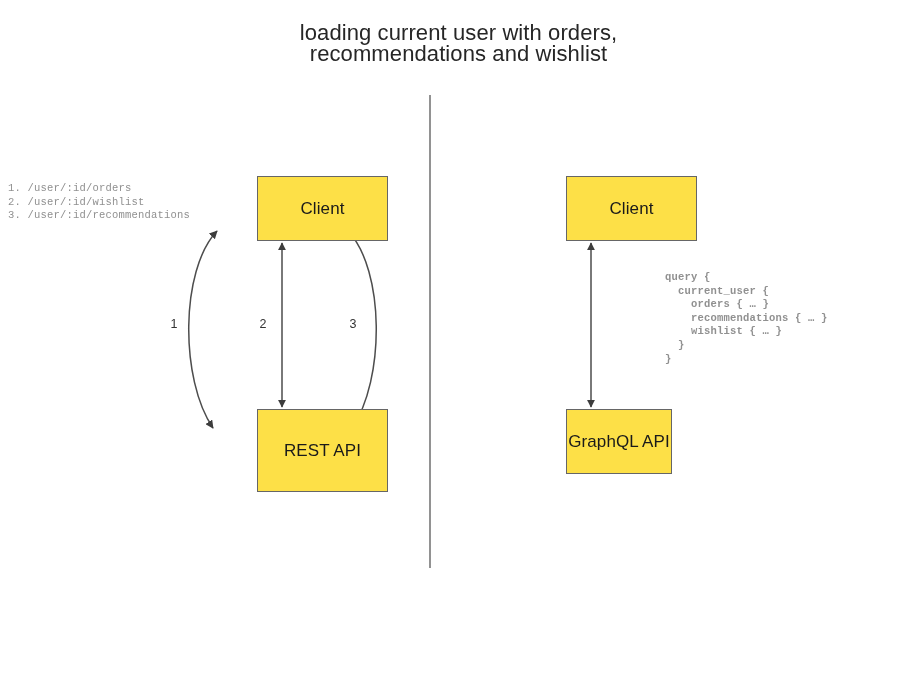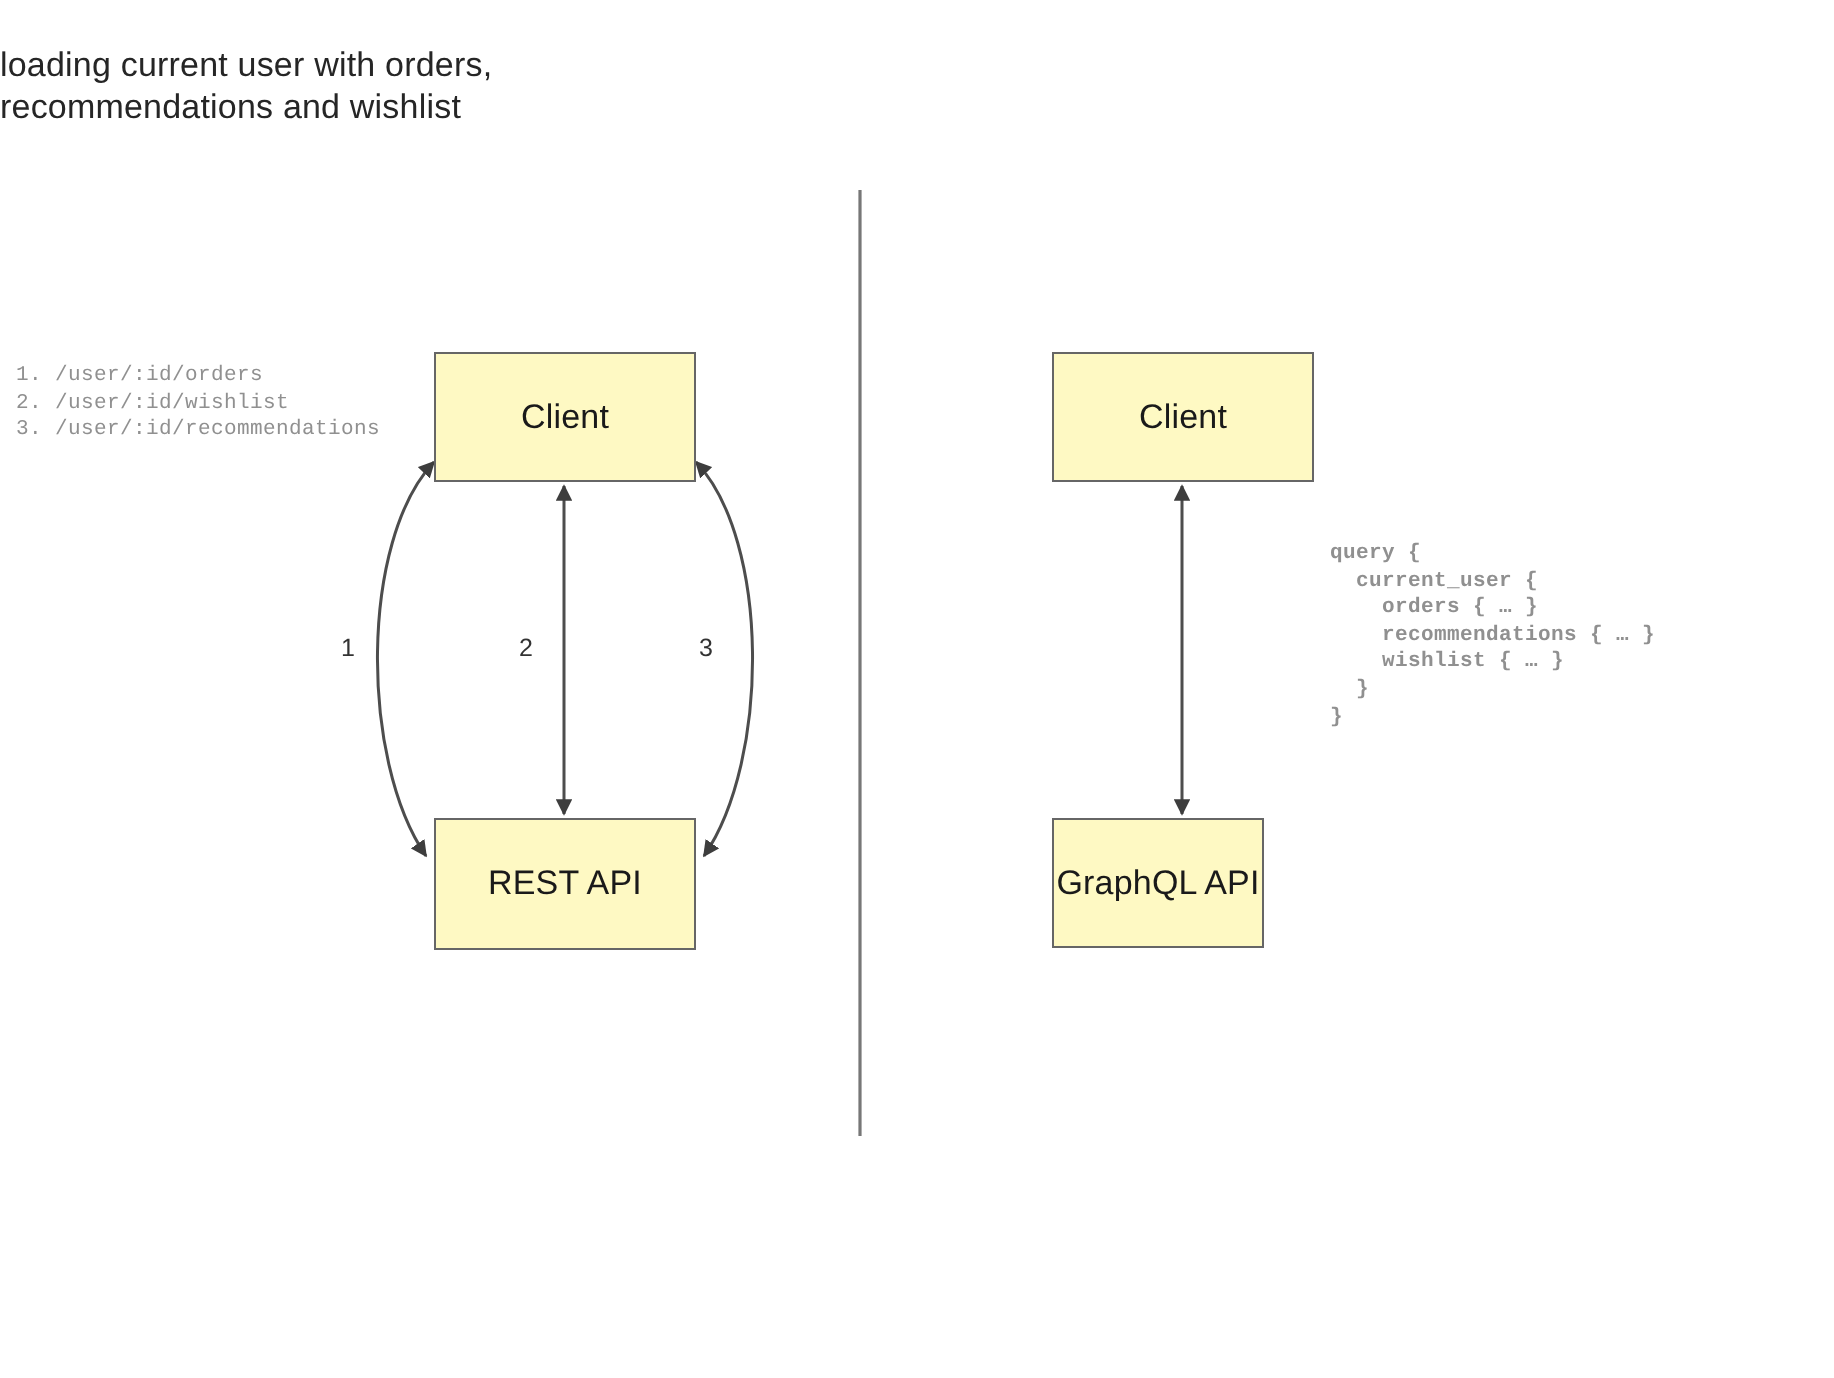--- a/index.html
+++ b/index.html
@@ -19,52 +19,53 @@
     background: #ffffff;
     overflow: hidden;
   }
 
   
   .diagram-title {
     position: absolute;
     left: 0;
     top: 22px;
     width: 917px;
-    text-align: left;
-    font-size: 17px;
+    text-align: center;
+    font-size: 22px;
     line-height: 21px;
     color: #262626;
     white-space: pre-line;
     letter-spacing: 0.1px;
   }
 
   
   #wires {
     position: absolute;
     left: 0;
     top: 0;
     width: 917px;
     height: 689px;
   }
 
   
   .node {
     position: absolute;
     box-sizing: border-box;
-    background: #fef9c3;
+    background: #fde047;
     border: 1.6px solid #666666;
     display: flex;
     align-items: center;
     justify-content: center;
     font-size: 17px;
     color: #1a1a1a;
     letter-spacing: 0.1px;
+    margin-left: 40px;
   }
   #node-client-rest  { left: 217px; top: 176px; width: 131px; height: 65px; }
-  #node-rest-api     { left: 217px; top: 409px; width: 131px; height: 66px; }
+  #node-rest-api     { left: 217px; top: 409px; width: 131px; height: 83px; }
   #node-client-gql   { left: 526px; top: 176px; width: 131px; height: 65px; }
   #node-graphql-api  { left: 526px; top: 409px; width: 106px; height: 65px; }
 
   
   .edge-label {
     position: absolute;
     font-size: 12.5px;
     color: #333333;
     text-align: center;
     width: 20px;

